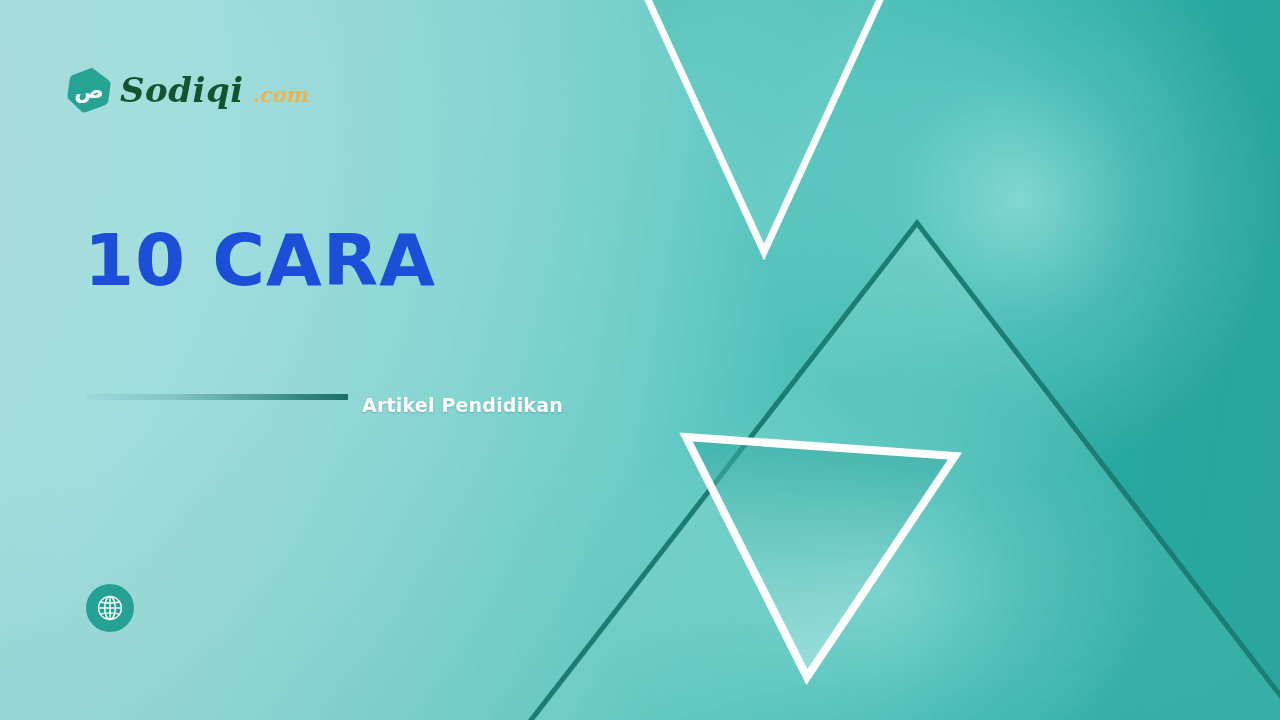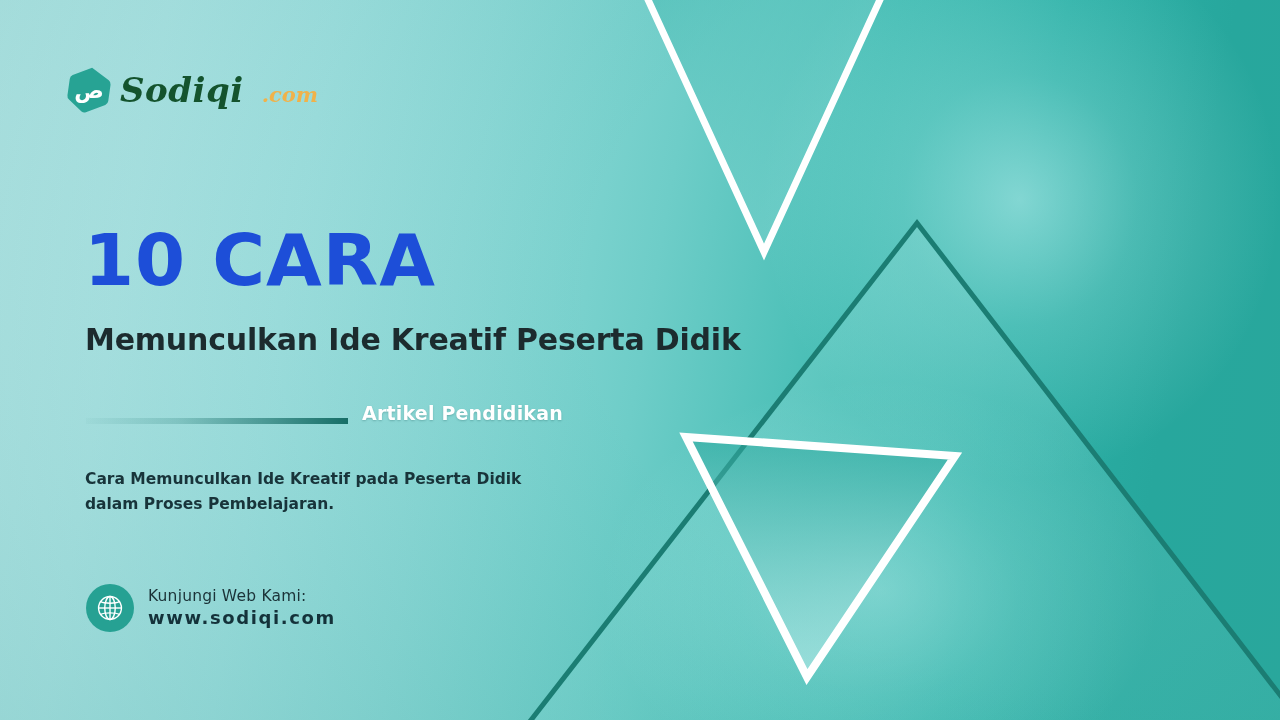--- a/index.html
+++ b/index.html
@@ -72,21 +72,21 @@
     letter-spacing: 0.5px;
     line-height: 1;
   }
   .logo-tld {
     font-family: "DejaVu Serif", "Liberation Serif", serif;
     font-style: italic;
     font-weight: 700;
     font-size: 21px;
     color: #f0b24a;
     line-height: 1;
-    margin-left: 10px;
+    margin-left: 1px;
     position: relative;
     top: 4px;
   }
 
   
   .headline {
     position: absolute;
     left: 84px; top: 224px;
     font-size: 72px;
     font-weight: 700;
@@ -105,21 +105,21 @@
     line-height: 1;
     white-space: nowrap;
   }
 
   .kicker-row {
     position: absolute;
     left: 86px; top: 394px;
     width: 500px;
     height: 30px;
     display: flex;
-    align-items: flex-end;
+    align-items: flex-start;
   }
   .kicker-rule {
     flex: 0 0 262px;
     height: 6px;
     background: linear-gradient(90deg, rgba(24,110,104,0.03) 0%, rgba(24,110,104,0.22) 35%, rgba(24,110,104,0.62) 70%, #176e67 100%);
   }
   .kicker-label {
     margin-left: 14px;
     font-size: 19px;
     font-weight: 700;
@@ -217,44 +217,35 @@
   <div class="logo">
     <svg class="logo-mark" viewBox="0 0 46 48">
       <path d="M23 1.6 L41.2 11.5 A5 5 0 0 1 43.6 15.8 L43.6 32.2 A5 5 0 0 1 41.2 36.5 L23 46.4 A5 5 0 0 1 18.6 46.4 L4.8 36.5 A5 5 0 0 1 2.4 32.2 L2.4 15.8 A5 5 0 0 1 4.8 11.5 Z" transform="rotate(8 23 24)" fill="#27a394"></path>
       <text x="23" y="32" text-anchor="middle" font-family="'DejaVu Sans','Liberation Sans',sans-serif" font-size="22" font-weight="700" fill="#ffffff">ص</text>
     </svg>
     <span class="logo-word">Sodiqi</span>
     <span class="logo-tld">.com</span>
   </div>
 
   <div class="headline">10 CARA</div>
-  <div class="subhead">Memunculkan Ide Kreatif Peserta Didik</div>
 
   <div class="kicker-row">
     <div class="kicker-rule"></div>
     <div class="kicker-label">Artikel Pendidikan</div>
   </div>
 
-  <div class="body-copy">
-    <div>Cara Memunculkan Ide Kreatif pada Peserta Didik</div>
-    <div class="ln2">dalam Proses Pembelajaran.</div>
-  </div>
 
   <div class="web-row">
     <div class="globe-badge">
       <svg width="30" height="30" viewBox="0 0 32 32">
         <g fill="none" stroke="#ffffff" stroke-width="1.5">
           <circle cx="16" cy="16" r="12.2"></circle>
           <ellipse cx="16" cy="16" rx="5.6" ry="12.2"></ellipse>
           <line x1="3.8" y1="16" x2="28.2" y2="16"></line>
           <path d="M6.1 9.2 C10 11.4 22 11.4 25.9 9.2"></path>
           <path d="M6.1 22.8 C10 20.6 22 20.6 25.9 22.8"></path>
           <line x1="16" y1="3.8" x2="16" y2="28.2"></line>
         </g>
       </svg>
     </div>
-    <div class="web-texts">
-      <span class="web-line1">Kunjungi Web Kami:</span>
-      <span class="web-line2">www.sodiqi.com</span>
-    </div>
   </div>
 
 </div>
 
 </body></html>

